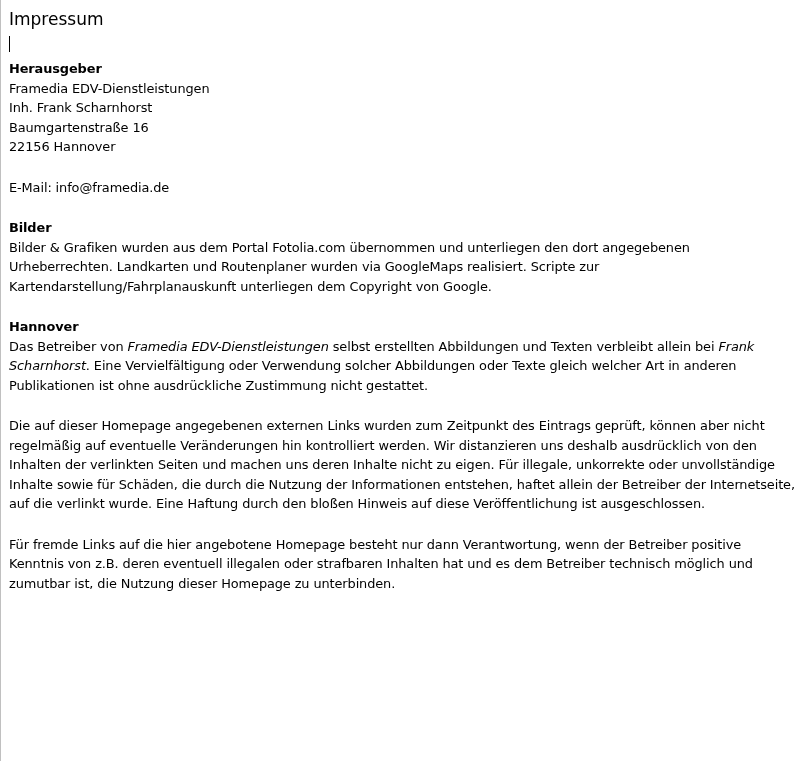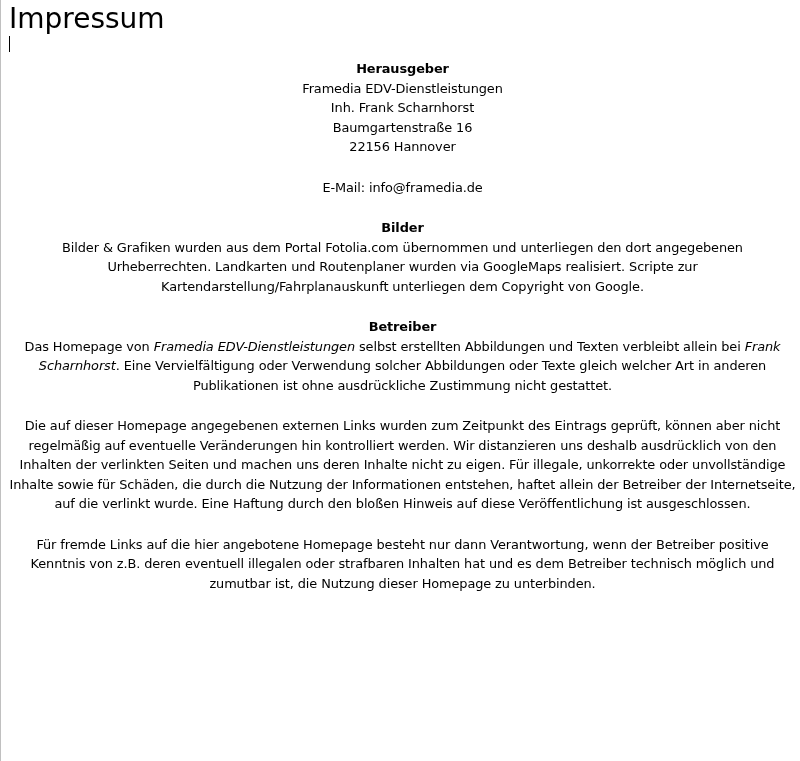--- a/index.html
+++ b/index.html
@@ -18,39 +18,38 @@
     overflow: hidden;
     font-family: "DejaVu Sans", "Liberation Sans", sans-serif;
     font-size: 12.9px;
     line-height: 19.5px;
     letter-spacing: -0.1px;
     color: #000000;
     cursor: text;
   }
   .title {
     margin: 0;
-    font-size: 28px;
+    font-size: 17px;
     font-weight: 400;
     line-height: 26px;
     letter-spacing: 0;
   }
   .caret-row {
     height: 19px;
     margin-top: 3px;
   }
   .caret {
     display: inline-block;
     width: 1px;
     height: 16px;
     margin-top: 1px;
     background: #000000;
   }
   .block {
     margin: 0 0 21px 0;
-    text-align: center;
   }
   .block-publisher {
     margin-top: 5px;
   }
   .h {
     font-weight: bold;
   }
   i {
     font-style: italic;
   }
@@ -77,22 +76,22 @@
   <div class="block">
   </div>
 
 
   <div class="block">
     <div class="h">Bilder</div>
     <div>Bilder &amp; Grafiken wurden aus dem Portal Fotolia.com übernommen und unterliegen den dort angegebenen Urheberrechten. Landkarten und Routenplaner wurden via GoogleMaps realisiert. Scripte zur Kartendarstellung/Fahrplanauskunft unterliegen dem Copyright von Google.</div>
   </div>
 
   <div class="block">
-    <div class="h">Betreiber</div>
-    <div><span>Das Homepage von </span><i>Framedia EDV-Dienstleistungen</i><span> selbst erstellten Abbildungen und Texten verbleibt allein bei </span><i>Frank Scharnhorst</i><span>. Eine Vervielfältigung oder Verwendung solcher Abbildungen oder Texte gleich welcher Art in anderen Publikationen ist ohne ausdrückliche Zustimmung nicht gestattet.</span></div>
+    <div class="h">Hannover</div>
+    <div><span>Das Betreiber von </span><i>Framedia EDV-Dienstleistungen</i><span> selbst erstellten Abbildungen und Texten verbleibt allein bei </span><i>Frank Scharnhorst</i><span>. Eine Vervielfältigung oder Verwendung solcher Abbildungen oder Texte gleich welcher Art in anderen Publikationen ist ohne ausdrückliche Zustimmung nicht gestattet.</span></div>
   </div>
 
   <div class="block">
     <div>Die auf dieser Homepage angegebenen externen Links wurden zum Zeitpunkt des Eintrags geprüft, können aber nicht regelmäßig auf eventuelle Veränderungen hin kontrolliert werden. Wir distanzieren uns deshalb ausdrücklich von den Inhalten der verlinkten Seiten und machen uns deren Inhalte nicht zu eigen. Für illegale, unkorrekte oder unvollständige Inhalte sowie für Schäden, die durch die Nutzung der Informationen entstehen, haftet allein der Betreiber der Internetseite, auf die verlinkt wurde. Eine Haftung durch den bloßen Hinweis auf diese Veröffentlichung ist ausgeschlossen.</div>
   </div>
 
   <div class="block">Für fremde Links auf die hier angebotene Homepage besteht nur dann Verantwortung, wenn der Betreiber positive Kenntnis von z.B. deren eventuell illegalen oder strafbaren Inhalten hat und es dem Betreiber technisch möglich und zumutbar ist, die Nutzung dieser Homepage zu unterbinden.</div>
 
 </div>
 

